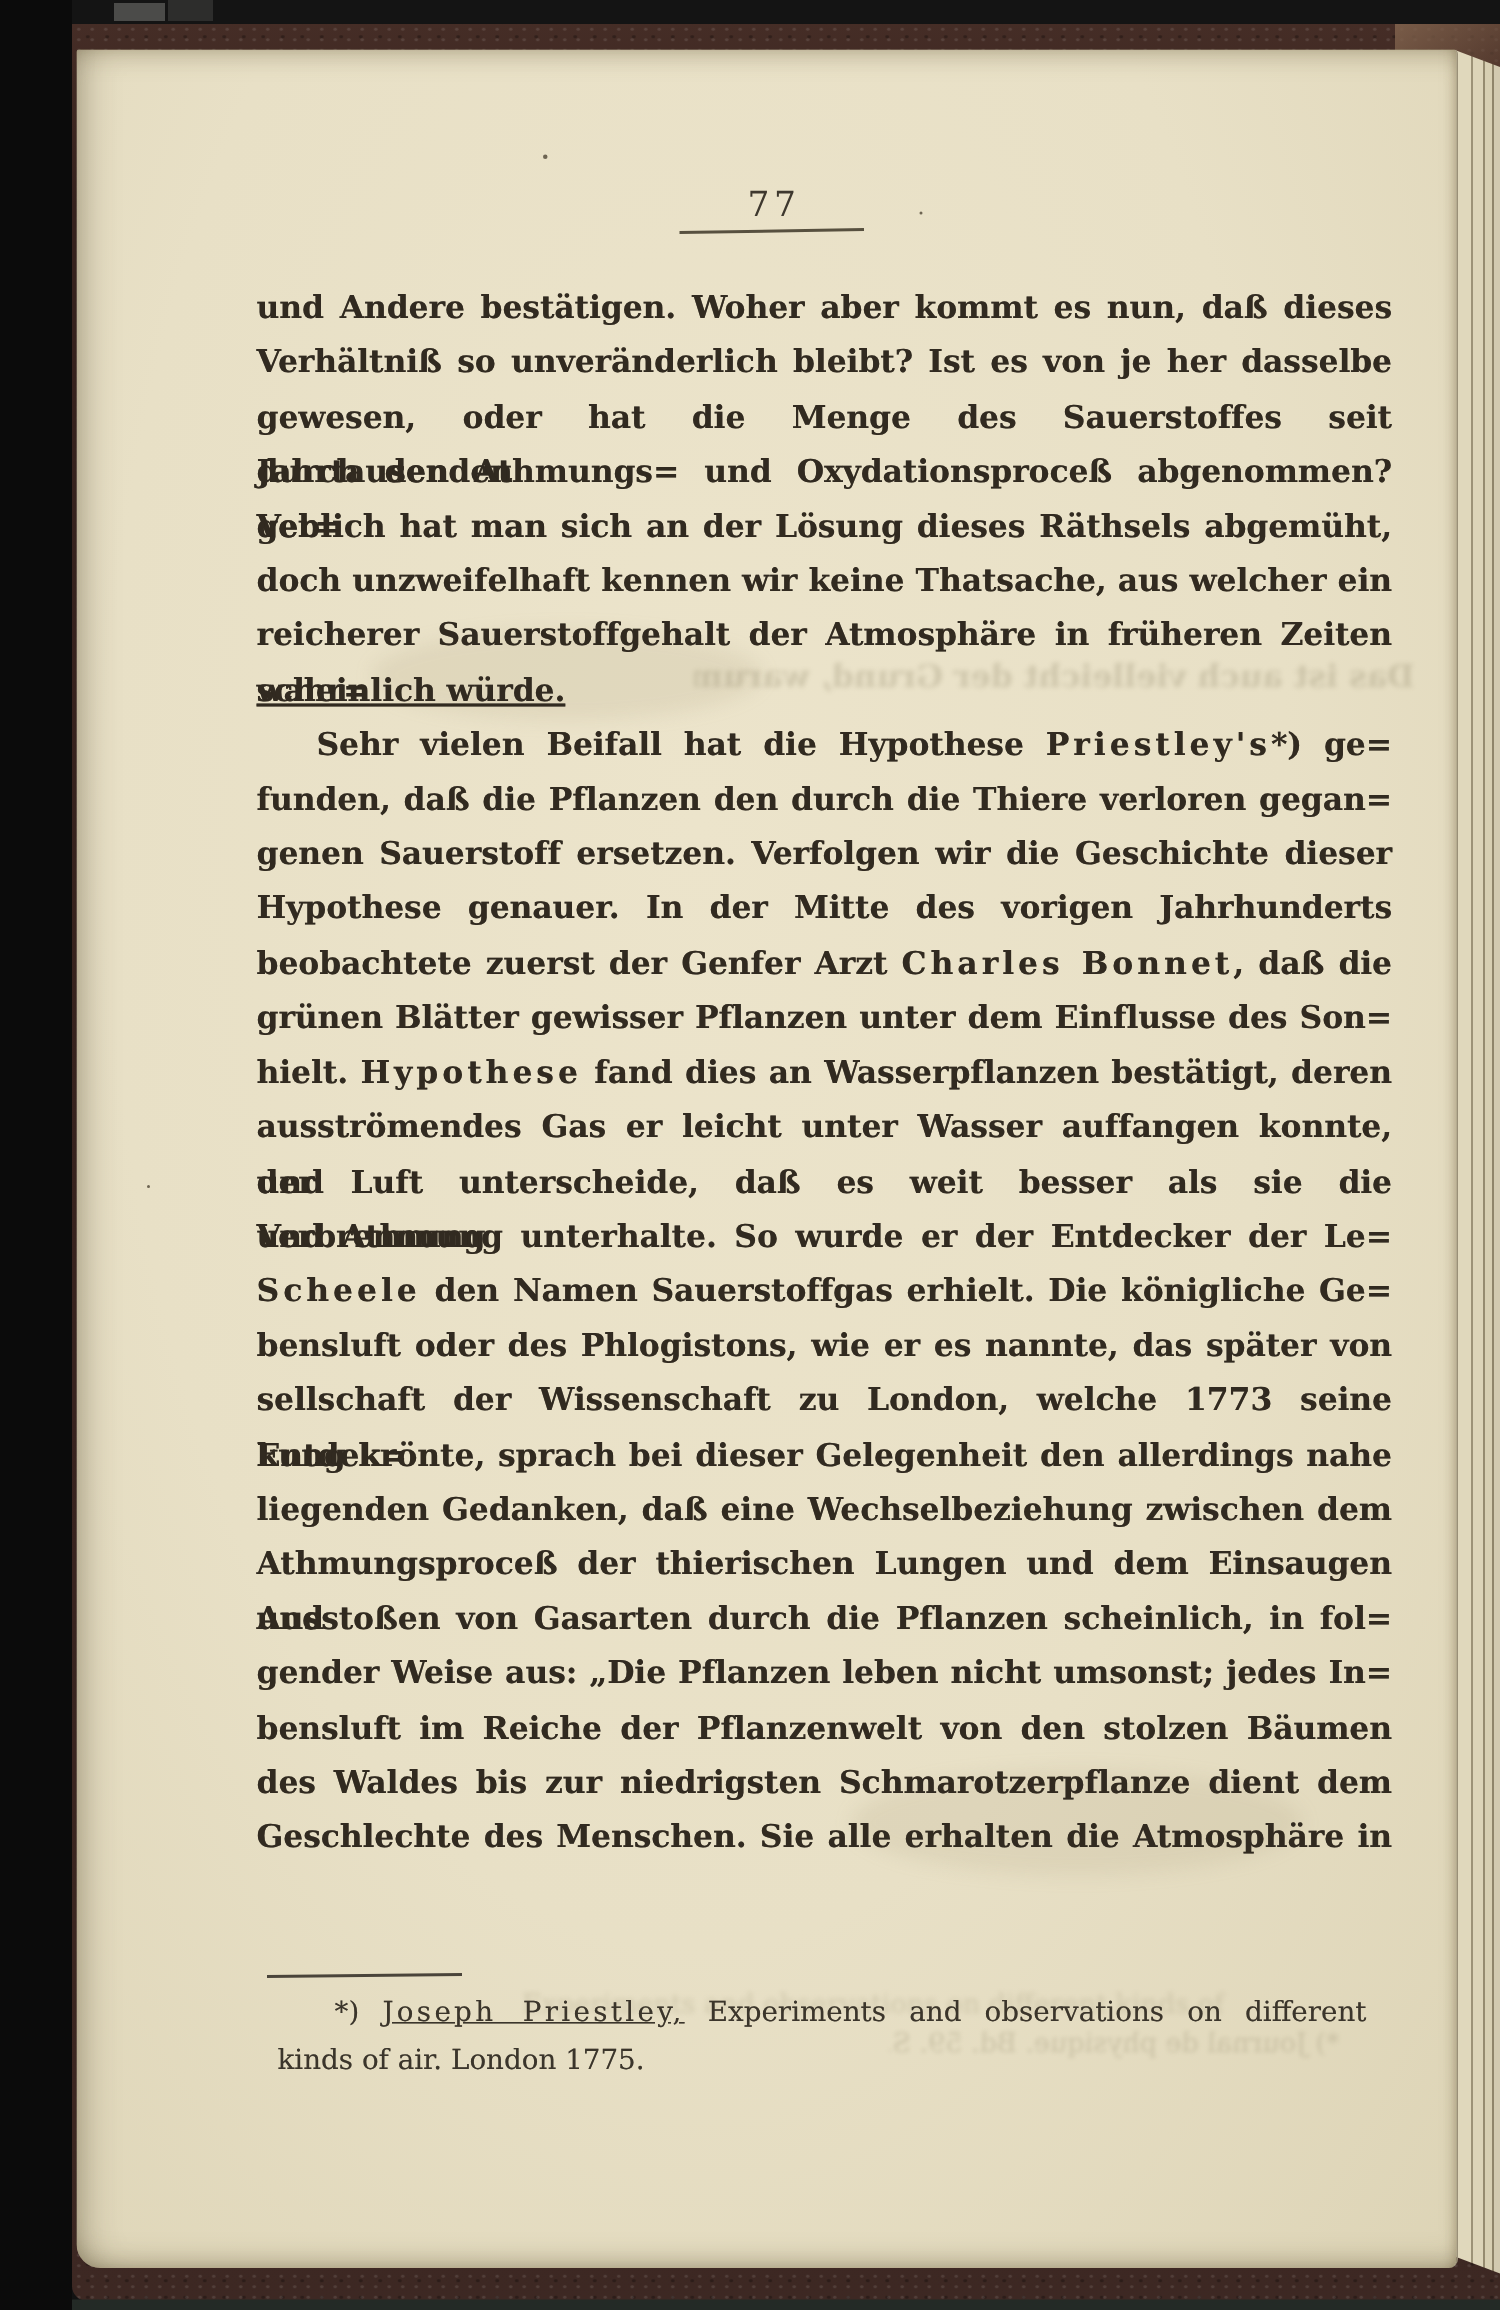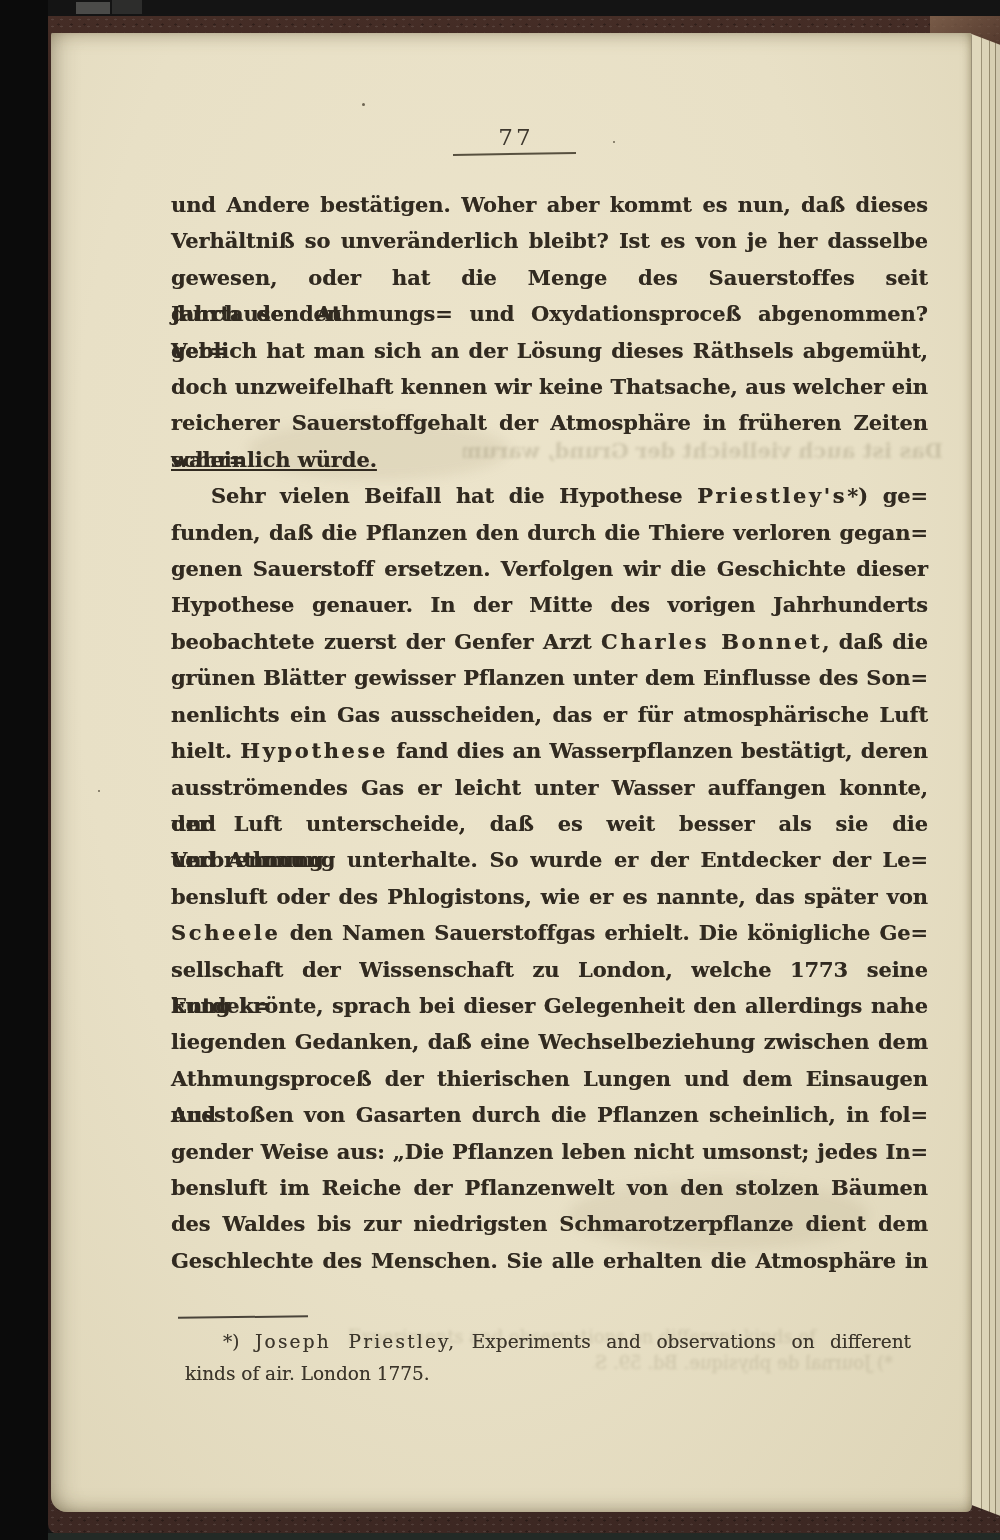--- a/index.html
+++ b/index.html
@@ -58,21 +58,21 @@
   .line.no-just{text-align-last:left;text-decoration:underline;}
   .line.indent{text-indent:40px;}
   .sperr{letter-spacing:2.6px;}
 
   
   .fn-rule{position:absolute;left:130px;top:1316px;width:130px;height:2px;background:#4a443a;
            transform:rotate(-0.6deg);}
   .fn-line1{position:absolute;left:123px;top:1330px;width:740px;font-size:18.5px;color:#3b352b;
             text-align:justify;text-align-last:justify;text-indent:52px;line-height:24px;
             text-shadow:0 0 .3px rgba(59,53,43,.5);}
-  .fn-line1 .sperr{letter-spacing:2.2px;}
+  .fn-line1 .sperr{letter-spacing:2.2px;text-decoration:underline;}
   .fn-line2{position:absolute;left:137px;top:1362px;font-size:18.5px;color:#3b352b;line-height:24px;
             text-shadow:0 0 .3px rgba(59,53,43,.5);}
 
   
   .ghost{position:absolute;color:#8f8668;pointer-events:none;}
   .ghost-verso{left:415px;top:438px;width:480px;font-size:21px;font-weight:bold;
                transform:scaleX(-1);filter:blur(1.6px);opacity:.30;white-space:nowrap;overflow:hidden;}
   .ghost-fn{left:300px;top:1326px;width:575px;font-size:18px;filter:blur(1.6px);opacity:.26;
             white-space:nowrap;overflow:hidden;}
   .ghost-journal{left:545px;top:1352px;width:300px;font-size:18px;transform:scaleX(-1);
@@ -114,27 +114,26 @@
       <div class="line">geblich hat man sich an der Lösung dieses Räthsels abgemüht,</div>
       <div class="line">doch unzweifelhaft kennen wir keine Thatsache, aus welcher ein</div>
       <div class="line">reicherer Sauerstoffgehalt der Atmosphäre in früheren Zeiten wahr=</div>
       <div class="line no-just">scheinlich würde.</div>
       <div class="line indent">Sehr vielen Beifall hat die Hypothese <span class="sperr">Priestley's</span>*) ge=</div>
       <div class="line">funden, daß die Pflanzen den durch die Thiere verloren gegan=</div>
       <div class="line">genen Sauerstoff ersetzen.  Verfolgen wir die Geschichte dieser</div>
       <div class="line">Hypothese genauer.  In der Mitte des vorigen Jahrhunderts</div>
       <div class="line">beobachtete zuerst der Genfer Arzt <span class="sperr">Charles Bonnet</span>, daß die</div>
       <div class="line">grünen Blätter gewisser Pflanzen unter dem Einflusse des Son=</div>
-      <div class="line">nenlichts ein Gas ausscheiden, das er für atmosphärische Luft</div>
       <div class="line">hielt.  <span class="sperr">Hypothese</span> fand dies an Wasserpflanzen bestätigt, deren</div>
       <div class="line">ausströmendes Gas er leicht unter Wasser auffangen konnte, und</div>
       <div class="line">der Luft unterscheide, daß es weit besser als sie die Verbrennung</div>
       <div class="line">und Athmung unterhalte.  So wurde er der Entdecker der Le=</div>
+      <div class="line"><span class="sperr">Scheele</span> den Namen Sauerstoffgas erhielt.  Die königliche Ge=</div>
       <div class="line">bensluft oder des Phlogistons, wie er es nannte, das später von</div>
-      <div class="line"><span class="sperr">Scheele</span> den Namen Sauerstoffgas erhielt.  Die königliche Ge=</div>
       <div class="line">sellschaft der Wissenschaft zu London, welche 1773 seine Entdek=</div>
       <div class="line">kung krönte, sprach bei dieser Gelegenheit den allerdings nahe</div>
       <div class="line">liegenden Gedanken, daß eine Wechselbeziehung zwischen dem</div>
       <div class="line">Athmungsproceß der thierischen Lungen und dem Einsaugen und</div>
       <div class="line">Ausstoßen von Gasarten durch die Pflanzen scheinlich, in fol=</div>
       <div class="line">gender Weise aus: „Die Pflanzen leben nicht umsonst; jedes In=</div>
       <div class="line">bensluft im Reiche der Pflanzenwelt von den stolzen Bäumen</div>
       <div class="line">des Waldes bis zur niedrigsten Schmarotzerpflanze dient dem</div>
       <div class="line">Geschlechte des Menschen.  Sie alle erhalten die Atmosphäre in</div>
     </div>

